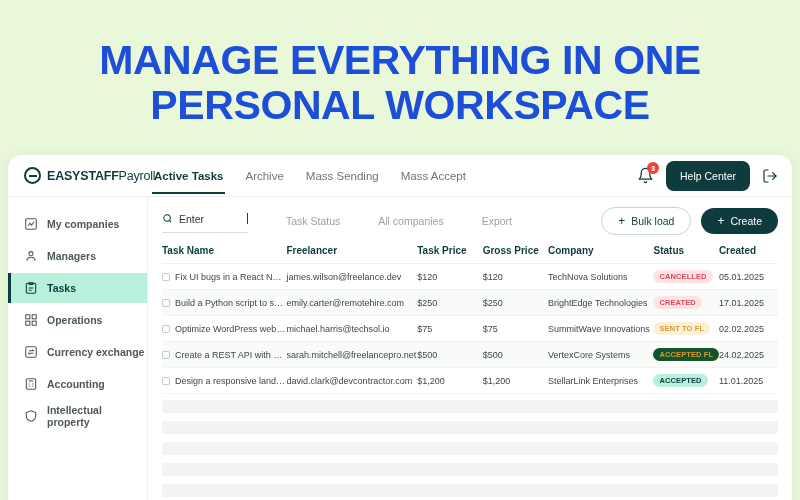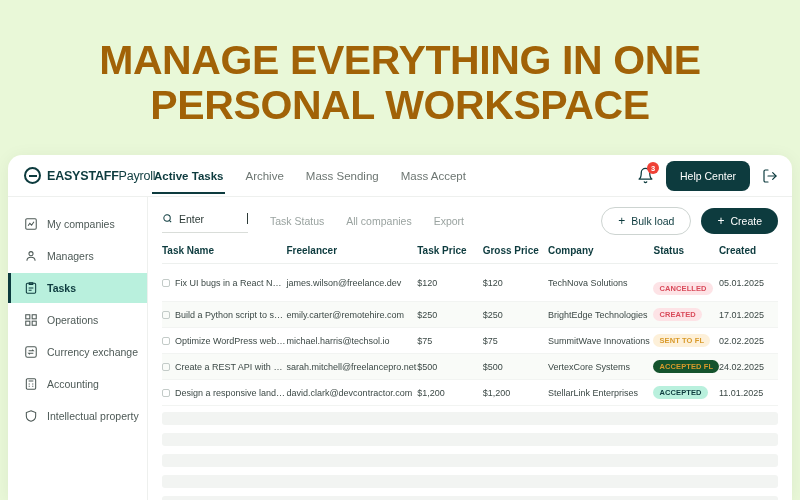--- a/index.html
+++ b/index.html
@@ -12,21 +12,21 @@
   .page {
     position: relative;
     width: 800px; height: 500px;
     background: #e9f8d8;
   }
   
   .headline {
     position: absolute;
     top: 38px; left: 0; width: 800px;
     text-align: center;
-    color: #a16207;
+    color: #1d4ed8;
     font-weight: 800;
     font-size: 41px;
     line-height: 45px;
     letter-spacing: -0.4px;
   }
   .headline .l2 { display: block; }
 
   
   .window {
     position: absolute;
@@ -106,32 +106,33 @@
   }
   .welcome {
     font-size: 14.5px; font-weight: 700; color: #0d3b3e;
     padding: 2px 0 14px 16px; letter-spacing: -0.2px;
   }
   .side-item {
     display: flex; align-items: center; gap: 9px;
     height: 30px; padding-left: 16px; cursor: pointer;
     font-size: 10.5px; color: #4d5956; position: relative;
     margin-bottom: 2px;
+    font-weight: bold;
   }
   .side-item .ico { width: 14px; height: 14px; flex: none; color: #4d5956; }
   .side-item.active { background: #b9f0dd; color: #0d3b3e; font-weight: 600; }
   .side-item.active .ico { color: #0d3b3e; }
   .side-item.active::before {
     content: ""; position: absolute; left: 0; top: 0; bottom: 0;
     width: 3px; background: #0d3b3e;
   }
 
   .main { flex: 1; padding: 10px 14px 0 14px; overflow: hidden; }
 
-  .toolbar { display: flex; align-items: center; gap: 0; margin-bottom: 10px; }
+  .toolbar { display: flex; align-items: center; gap: 16px; margin-bottom: 10px; }
   .search {
     display: flex; align-items: center; gap: 6px;
     width: 86px; border-bottom: 1px solid #d9ddd9; padding-bottom: 4px;
   }
   .search svg { flex: none; }
   .search input {
     border: none; outline: none; font-size: 10.5px; color: #2c3a37;
     width: 100%; font-family: "Liberation Sans", sans-serif; background: transparent;
   }
   .caret { width: 1px; height: 11px; background: #2c3a37; }
@@ -159,21 +160,21 @@
   }
   tr.row:nth-child(even) { background: #f9fbf8; }
   .cb {
     width: 8px; height: 8px; border: 1px solid #c3cbc8; border-radius: 2px;
     display: inline-block; vertical-align: middle; margin-right: 5px;
   }
   .pill {
     display: inline-block; font-size: 7.5px; padding: 2px 6px; border-radius: 9px;
     font-weight: 600; letter-spacing: 0.1px;
   }
-  .pill.cancelled { background: #fde3e6; color: #d94a5a; margin-top: 12px; }
+  .pill.cancelled { background: #fde3e6; color: #d94a5a; }
   .pill.created   { background: #fde3e6; color: #d94a5a; }
   .pill.sent      { background: #fdf0d9; color: #d99a2b; }
   .pill.accepted-fl { background: #14532d; color: #d99a2b; }
   .pill.accepted  { background: #b9f0dd; color: #0d3b3e; }
 
   
   .skeleton { margin-top: 6px; }
   .sk-row { height: 13px; background: #f2f4f2; border-radius: 3px; margin-bottom: 8px; }
 </style>
 </head>

